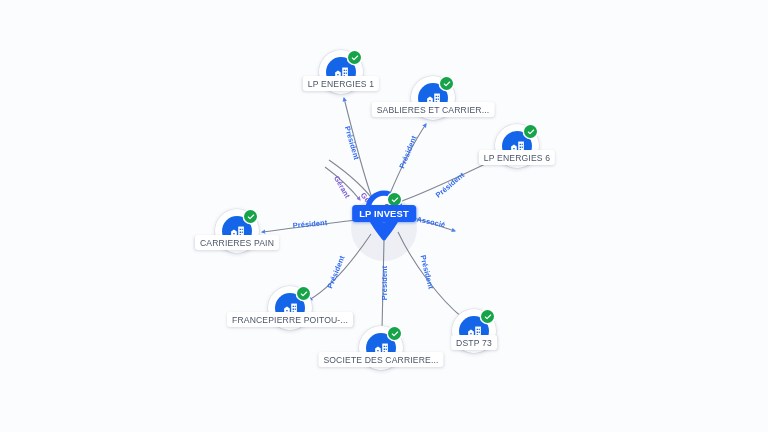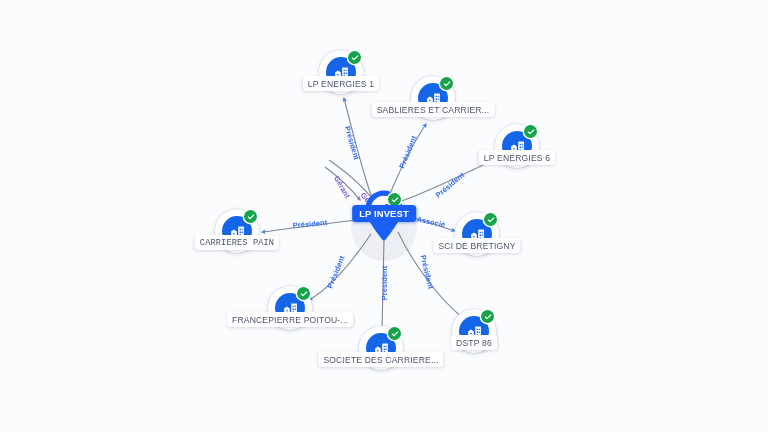--- a/index.html
+++ b/index.html
@@ -238,56 +238,38 @@
       </div>
       <div class="badge">
         <svg width="8" height="8" viewBox="0 0 24 24">
             <path d="M20 6L9 17l-5-5" stroke="#fff" stroke-width="3.4" fill="none" stroke-linecap="round" stroke-linejoin="round"></path>
           </svg>
       </div>
     </div>
     <div class="node-label" style="top:26px;">LP ENERGIES 6</div>
   </div>
 
-  <div class="node" style="left:477px; top:234px;">
-    <div class="node-circle">
-      <div class="glyph company">
-        <svg width="17" height="17" viewBox="0 0 24 24" fill="none">
-          <path d="M3 20h8v-8l-4-3-4 3z" fill="#fff"></path>
-          <path d="M6 14h2v2H6z" fill="#1565e8"></path>
-          <path d="M13 20h8V5h-8z" fill="#fff"></path>
-          <path d="M15 8h2v2h-2zM18 8h1.5v2H18zM15 12h2v2h-2zM18 12h1.5v2H18zM15 16h2v2h-2z" fill="#1565e8"></path>
-        </svg>
-      </div>
-      <div class="badge">
-        <svg width="8" height="8" viewBox="0 0 24 24">
-            <path d="M20 6L9 17l-5-5" stroke="#fff" stroke-width="3.4" fill="none" stroke-linecap="round" stroke-linejoin="round"></path>
-          </svg>
-      </div>
-    </div>
-    <div class="node-label" style="top:26px;">SCI DE BRETIGNY</div>
-  </div>
 
   <div class="node" style="left:474px; top:331px;">
     <div class="node-circle">
       <div class="glyph company">
         <svg width="17" height="17" viewBox="0 0 24 24" fill="none">
           <path d="M3 20h8v-8l-4-3-4 3z" fill="#fff"></path>
           <path d="M6 14h2v2H6z" fill="#1565e8"></path>
           <path d="M13 20h8V5h-8z" fill="#fff"></path>
           <path d="M15 8h2v2h-2zM18 8h1.5v2H18zM15 12h2v2h-2zM18 12h1.5v2H18zM15 16h2v2h-2z" fill="#1565e8"></path>
         </svg>
       </div>
       <div class="badge">
         <svg width="8" height="8" viewBox="0 0 24 24">
             <path d="M20 6L9 17l-5-5" stroke="#fff" stroke-width="3.4" fill="none" stroke-linecap="round" stroke-linejoin="round"></path>
           </svg>
       </div>
     </div>
-    <div class="node-label" style="top:26px;">DSTP 86</div>
+    <div class="node-label" style="top:26px;">DSTP 73</div>
   </div>
 
   <div class="node" style="left:381px; top:348px;">
     <div class="node-circle">
       <div class="glyph company">
         <svg width="17" height="17" viewBox="0 0 24 24" fill="none">
           <path d="M3 20h8v-8l-4-3-4 3z" fill="#fff"></path>
           <path d="M6 14h2v2H6z" fill="#1565e8"></path>
           <path d="M13 20h8V5h-8z" fill="#fff"></path>
           <path d="M15 8h2v2h-2zM18 8h1.5v2H18zM15 12h2v2h-2zM18 12h1.5v2H18zM15 16h2v2h-2z" fill="#1565e8"></path>
@@ -330,21 +312,21 @@
           <path d="M13 20h8V5h-8z" fill="#fff"></path>
           <path d="M15 8h2v2h-2zM18 8h1.5v2H18zM15 12h2v2h-2zM18 12h1.5v2H18zM15 16h2v2h-2z" fill="#1565e8"></path>
         </svg>
       </div>
       <div class="badge">
         <svg width="8" height="8" viewBox="0 0 24 24">
             <path d="M20 6L9 17l-5-5" stroke="#fff" stroke-width="3.4" fill="none" stroke-linecap="round" stroke-linejoin="round"></path>
           </svg>
       </div>
     </div>
-    <div class="node-label" style="top:26px;font-family:Liberation Mono, monospace;">CARRIERES PAIN</div>
+    <div class="node-label" style="top:26px;">CARRIERES PAIN</div>
   </div>
 
 
   <div class="node" style="left:384px; top:216px;">
     <div class="halo"></div>
     <div class="pin-wrap">
       <svg width="42" height="54" viewBox="0 0 42 54" style="position:absolute; left:0; top:0;">
         <path d="M21 1.5C10.8 1.5 2.6 9.6 2.6 19.7c0 9.9 12.1 24.6 16.6 30.8a2.2 2.2 0 0 0 3.6 0c4.5-6.2 16.6-20.9 16.6-30.8C39.4 9.6 31.2 1.5 21 1.5z" fill="#1a5ff5"></path>
         <circle cx="21" cy="20" r="13.2" fill="#ffffff"></circle>
       </svg>

